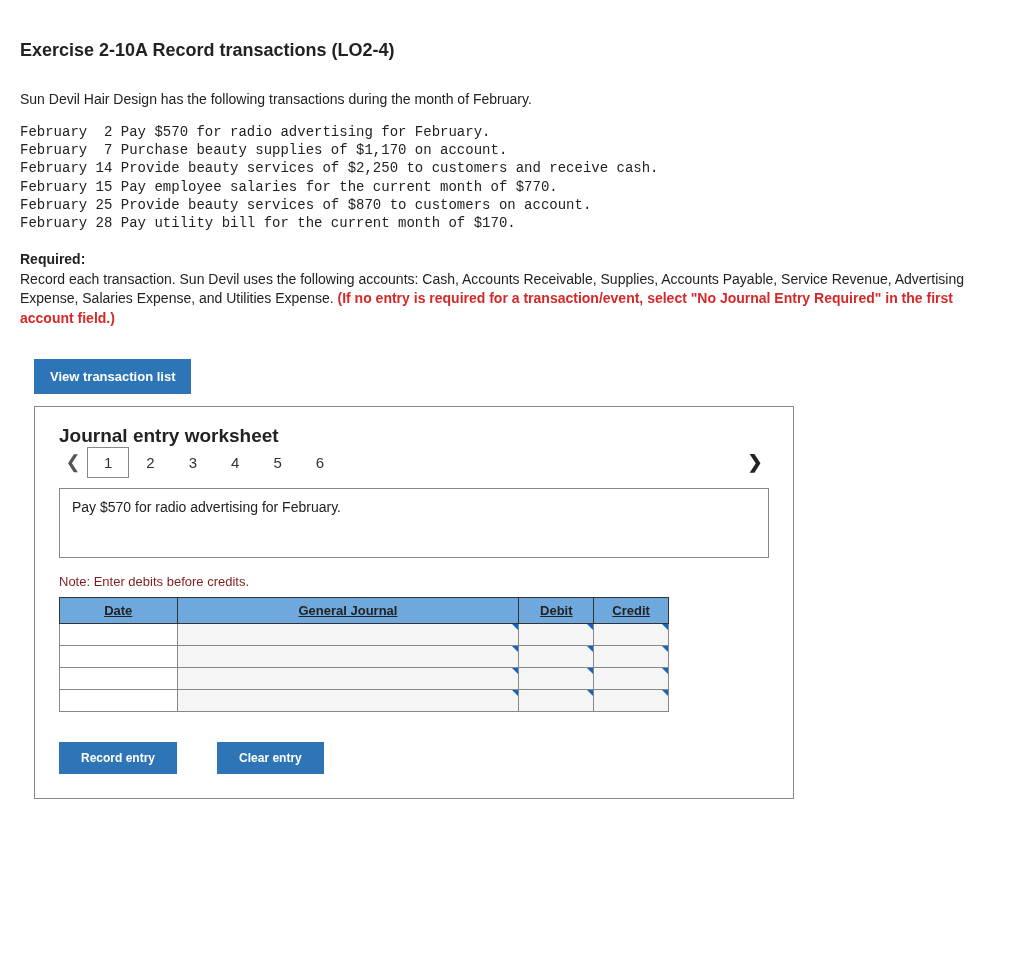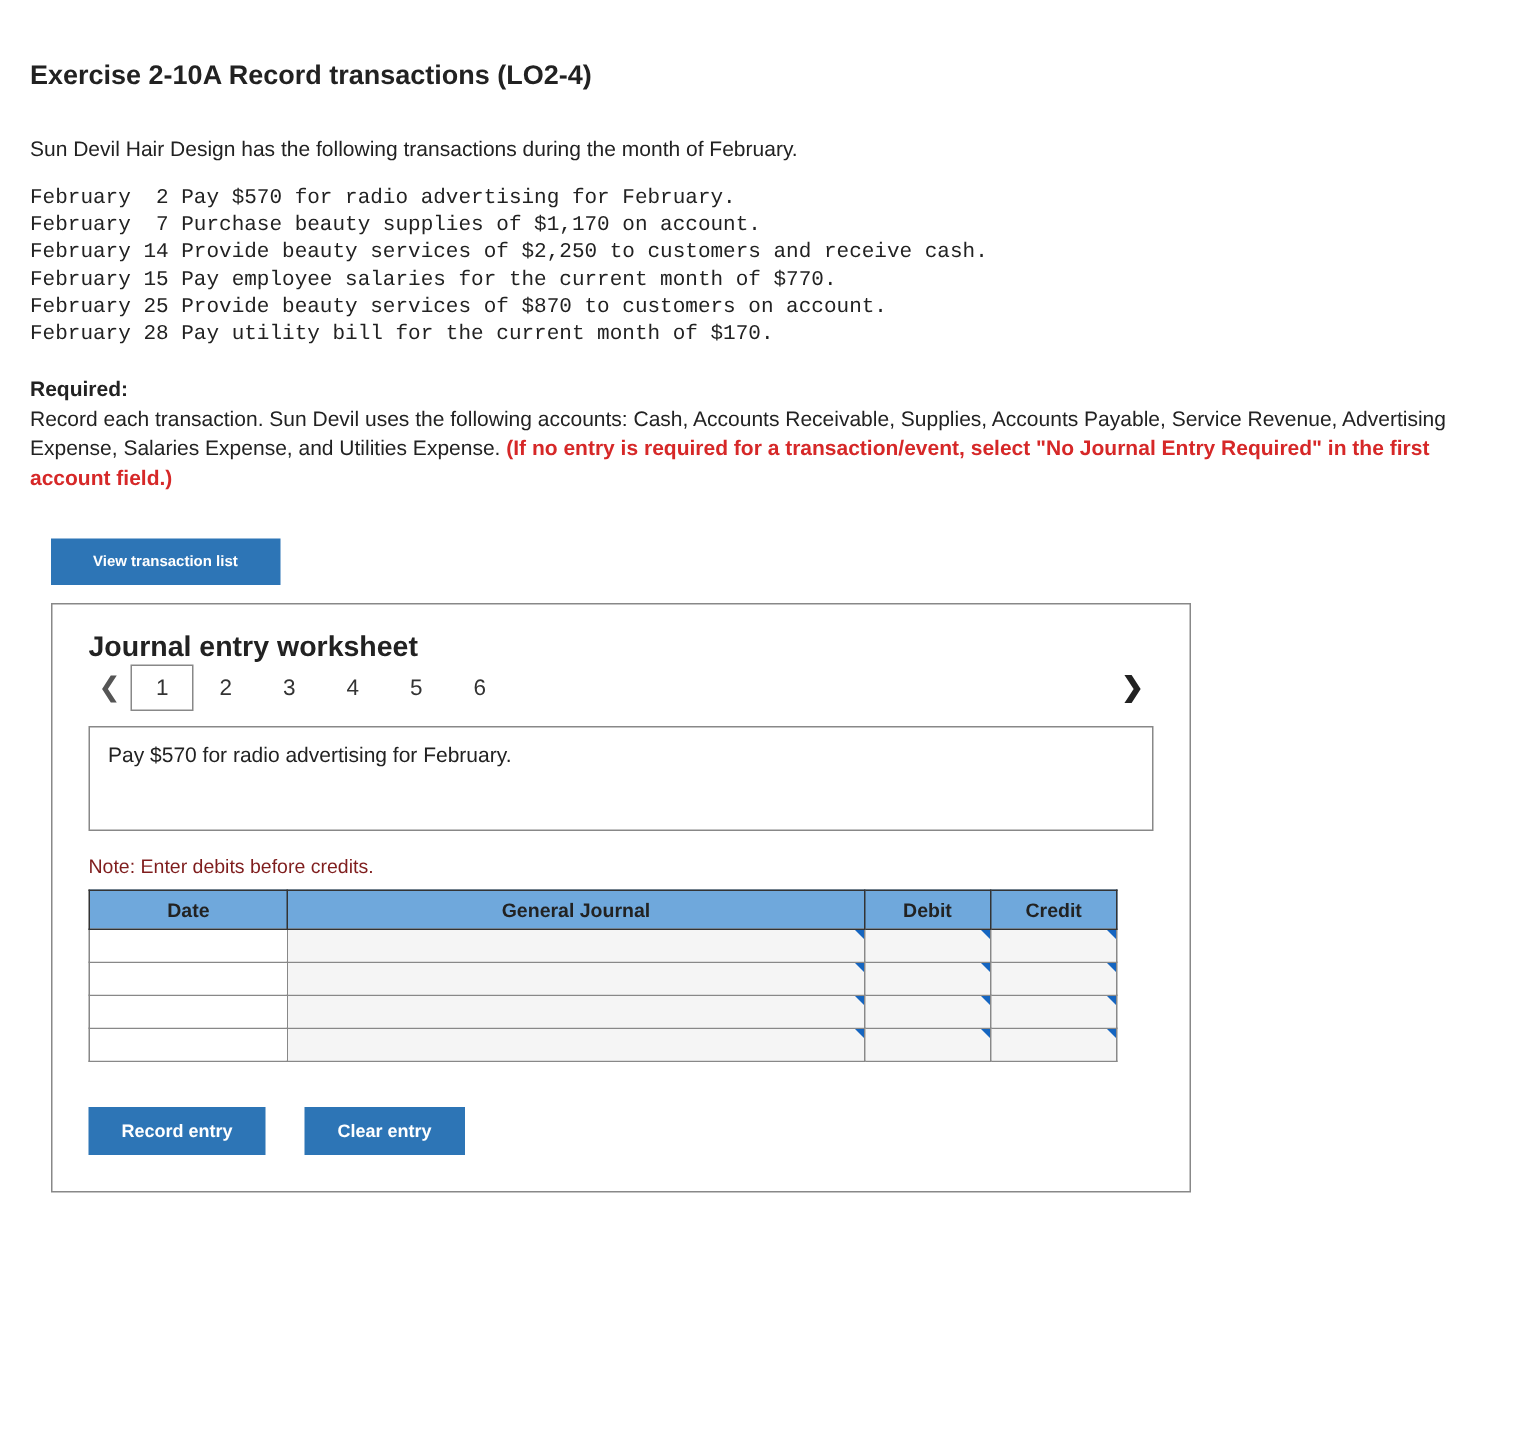--- a/index.html
+++ b/index.html
@@ -3,43 +3,43 @@
 <meta charset="utf-8">
 <style>
   * { box-sizing: border-box; margin: 0; padding: 0; }
   body { font-family: Arial, Helvetica, sans-serif; font-size: 14px; color: #222; background: #fff; padding: 40px 20px 20px 20px; width: 1024px; }
   .exercise-title { font-size: 18px; font-weight: bold; margin-bottom: 30px; }
   .intro-text { font-size: 14px; margin-bottom: 16px; }
   .mono-block { font-family: "Courier New", monospace; font-size: 14px; white-space: pre; line-height: 1.3; margin-bottom: 18px; }
   .required-label { font-weight: bold; font-size: 14px; }
   .required-text { font-size: 14px; line-height: 1.4; margin-bottom: 30px; }
   .red-bold { color: #d62828; font-weight: bold; }
-  .btn { display: inline-block; background: #2d75b6; color: #fff; border: none; padding: 10px 28px; font-size: 10px; font-weight: bold; cursor: pointer; font-family: Arial; }
+  .btn { display: inline-block; background: #2d75b6; color: #fff; border: none; padding: 10px 16px; font-size: 13px; font-weight: bold; cursor: pointer; font-family: Arial; }
   .btn.small { padding: 9px 22px; font-size: 12px; }
   .view-trans-btn { margin: 0 0 12px 14px; }
   .worksheet-panel { border: 1px solid #888; width: 760px; margin-left: 14px; padding: 18px 24px 24px 24px; }
   .worksheet-title { font-size: 19px; font-weight: bold; }
   .tab-row { display: flex; align-items: center; margin-bottom: 10px; }
   .chev { width: 28px; text-align: center; font-size: 18px; color: #555; cursor: pointer; user-select: none; }
   .chev.right { margin-left: auto; font-weight: bold; color: #222; }
   .tabs { display: flex; }
   .tab { border: 1px solid transparent; padding: 6px 16px; font-size: 15px; cursor: pointer; color: #333; }
   .tab.active { border: 1px solid #888; background: #fff; font-weight: normal; }
   .desc-box { border: 1px solid #888; background: #fff; padding: 10px 12px; height: 70px; font-size: 14px; margin-bottom: 16px; }
   .note-red { color: #7f1d1d; font-size: 13px; margin-bottom: 8px; }
-  .je-table { border-collapse: collapse; width: 686px; }
+  .je-table { border-collapse: collapse; width: 610px; text-decoration: underline; }
   .je-table th { background: #6fa8dc; border: 1px solid #333; padding: 5px 6px; text-align: center; font-size: 13px; font-weight: bold; }
   .je-table td { border: 1px solid #888; height: 22px; padding: 2px 6px; font-size: 13px; background: #fff; position: relative; }
   .je-table td.input-cell { background: #f5f5f5; }
   .col-date { width: 110px; }
   .col-journal { width: 320px; }
   .col-debit { width: 70px; }
   .col-credit { width: 70px; }
   .dd-tri { position: absolute; right: 0; top: 0; width: 0; height: 0; border-left: 6px solid transparent; border-top: 6px solid #1565c0; }
-  .btn-row { display: flex; gap: 26px; margin-top: 30px; align-items: center; }
+  .btn-row { display: flex; gap: 40px; margin-top: 30px; align-items: center; }
   .btn-row .spacer { flex: 1; }
 </style>
 </head>
 <body>
 
 
 
 <div class="exercise-title">Exercise 2-10A Record transactions (LO2-4)</div>
 
 <p class="intro-text">Sun Devil Hair Design has the following transactions during the month of February.</p>

